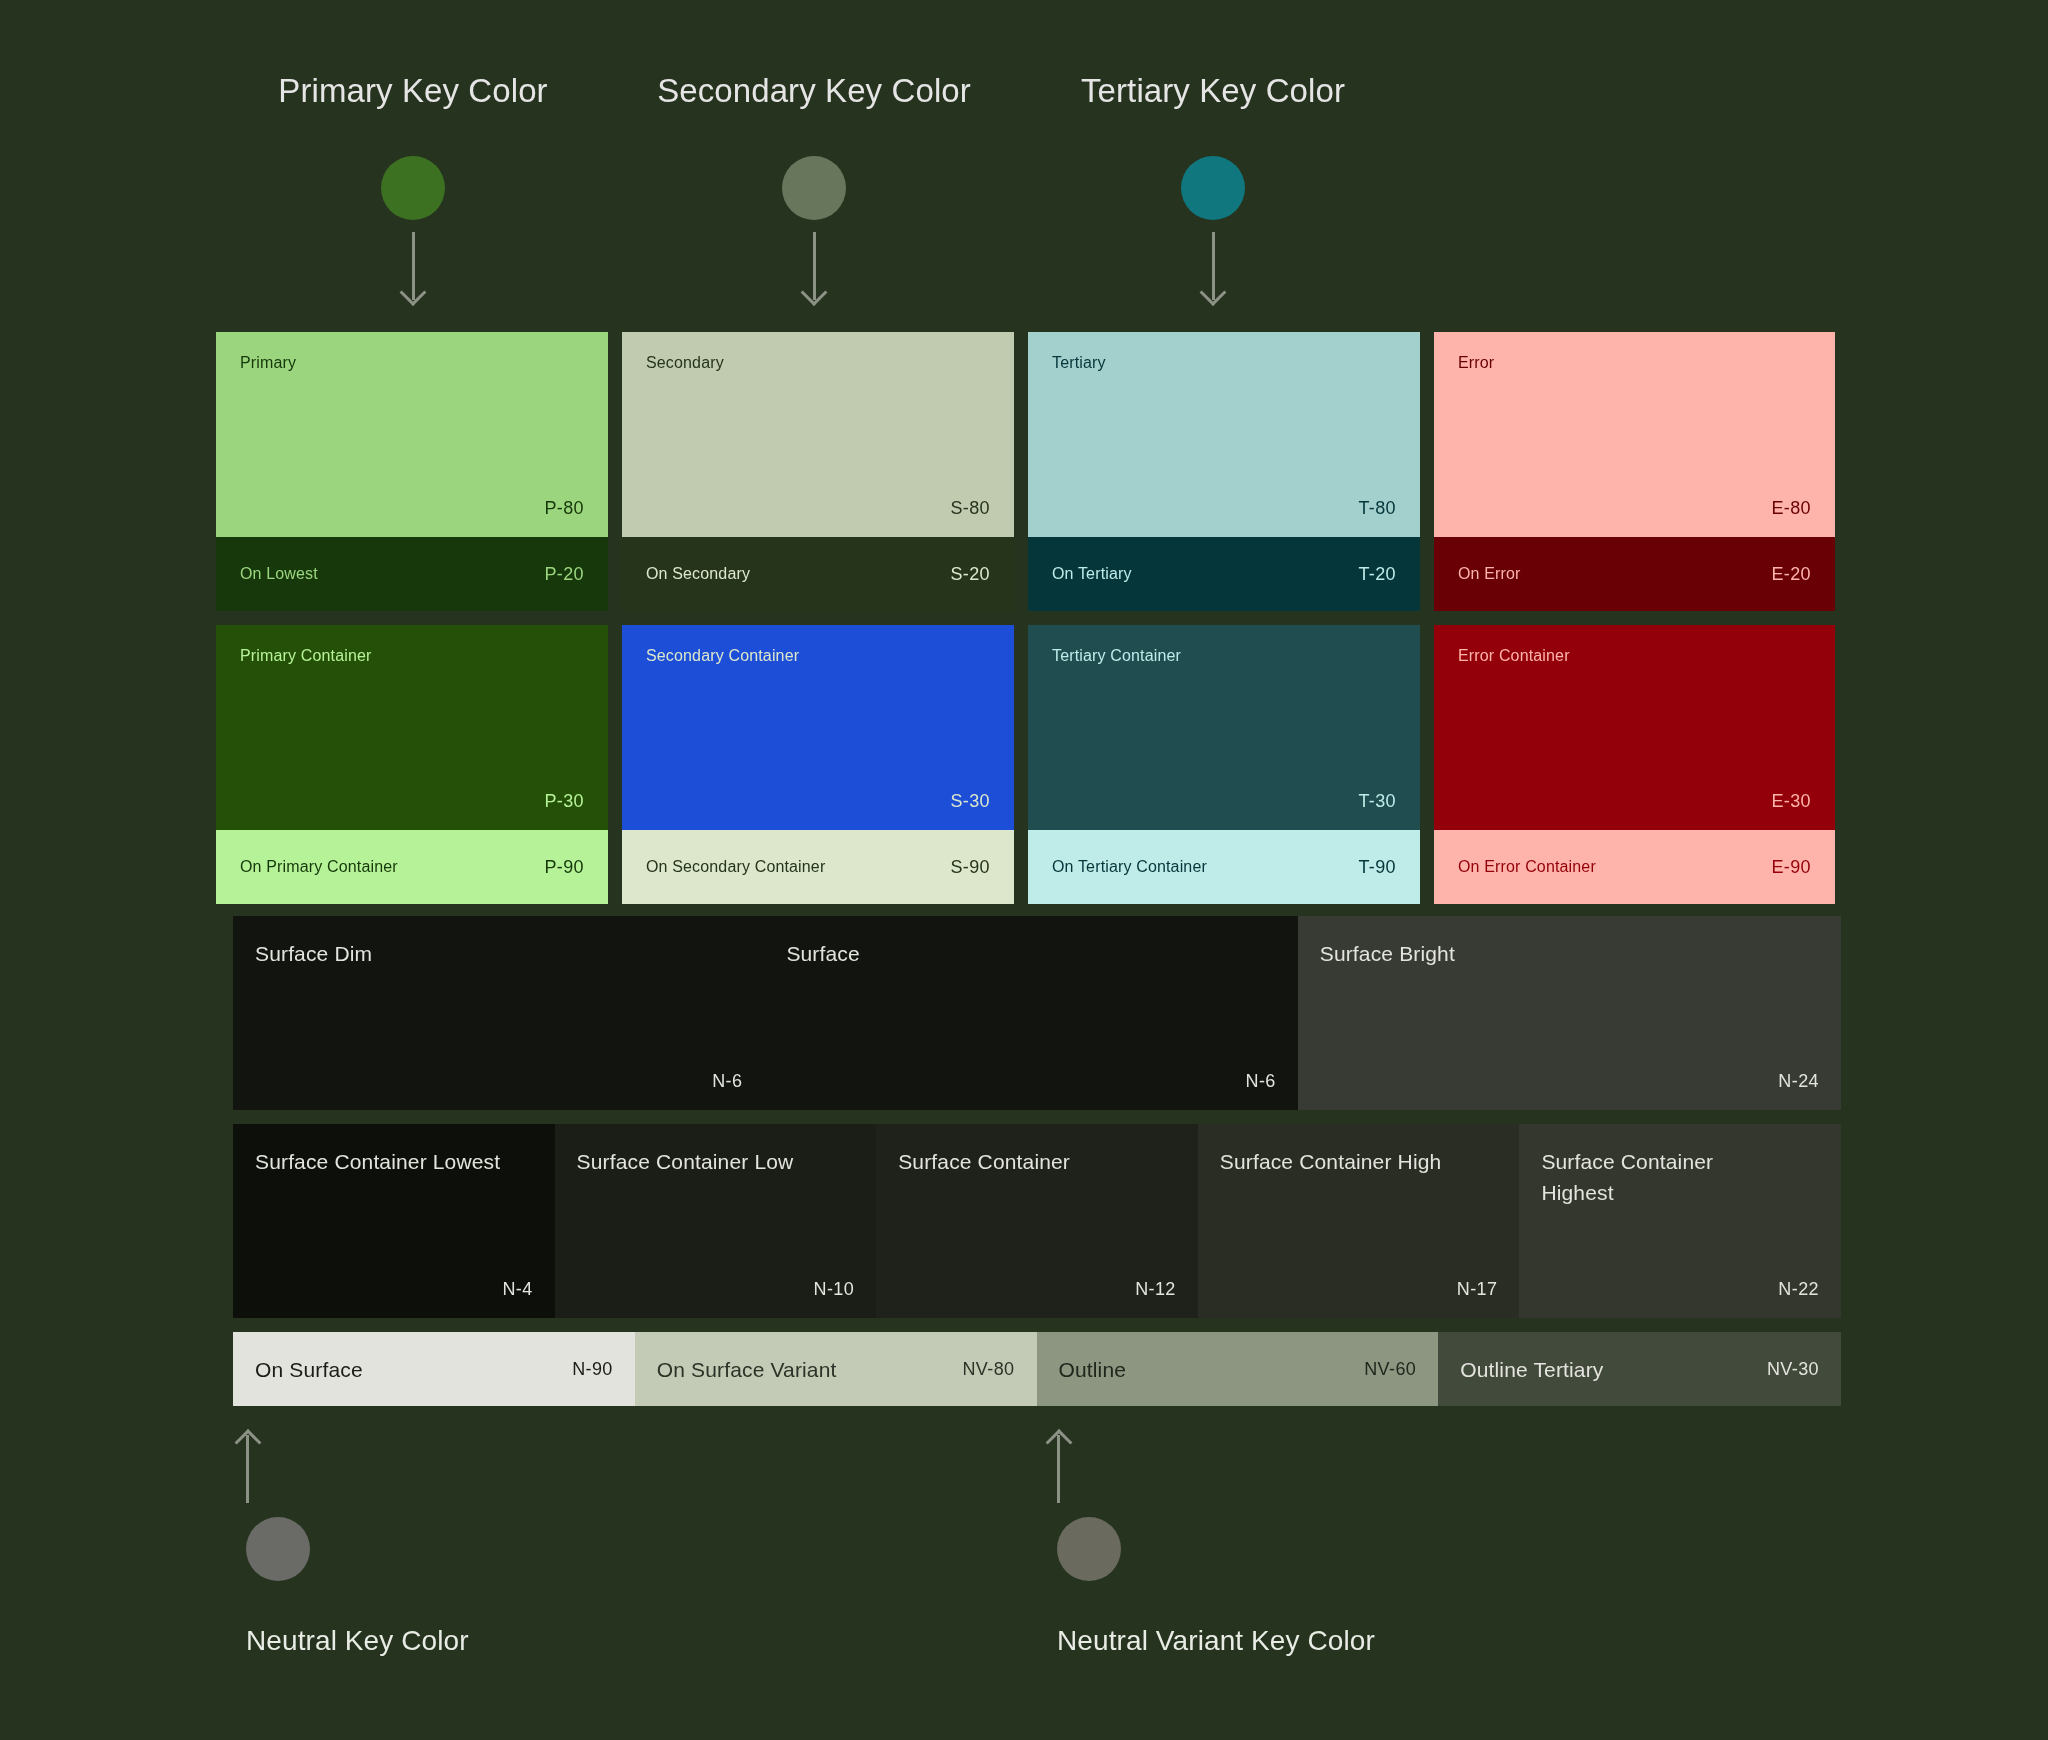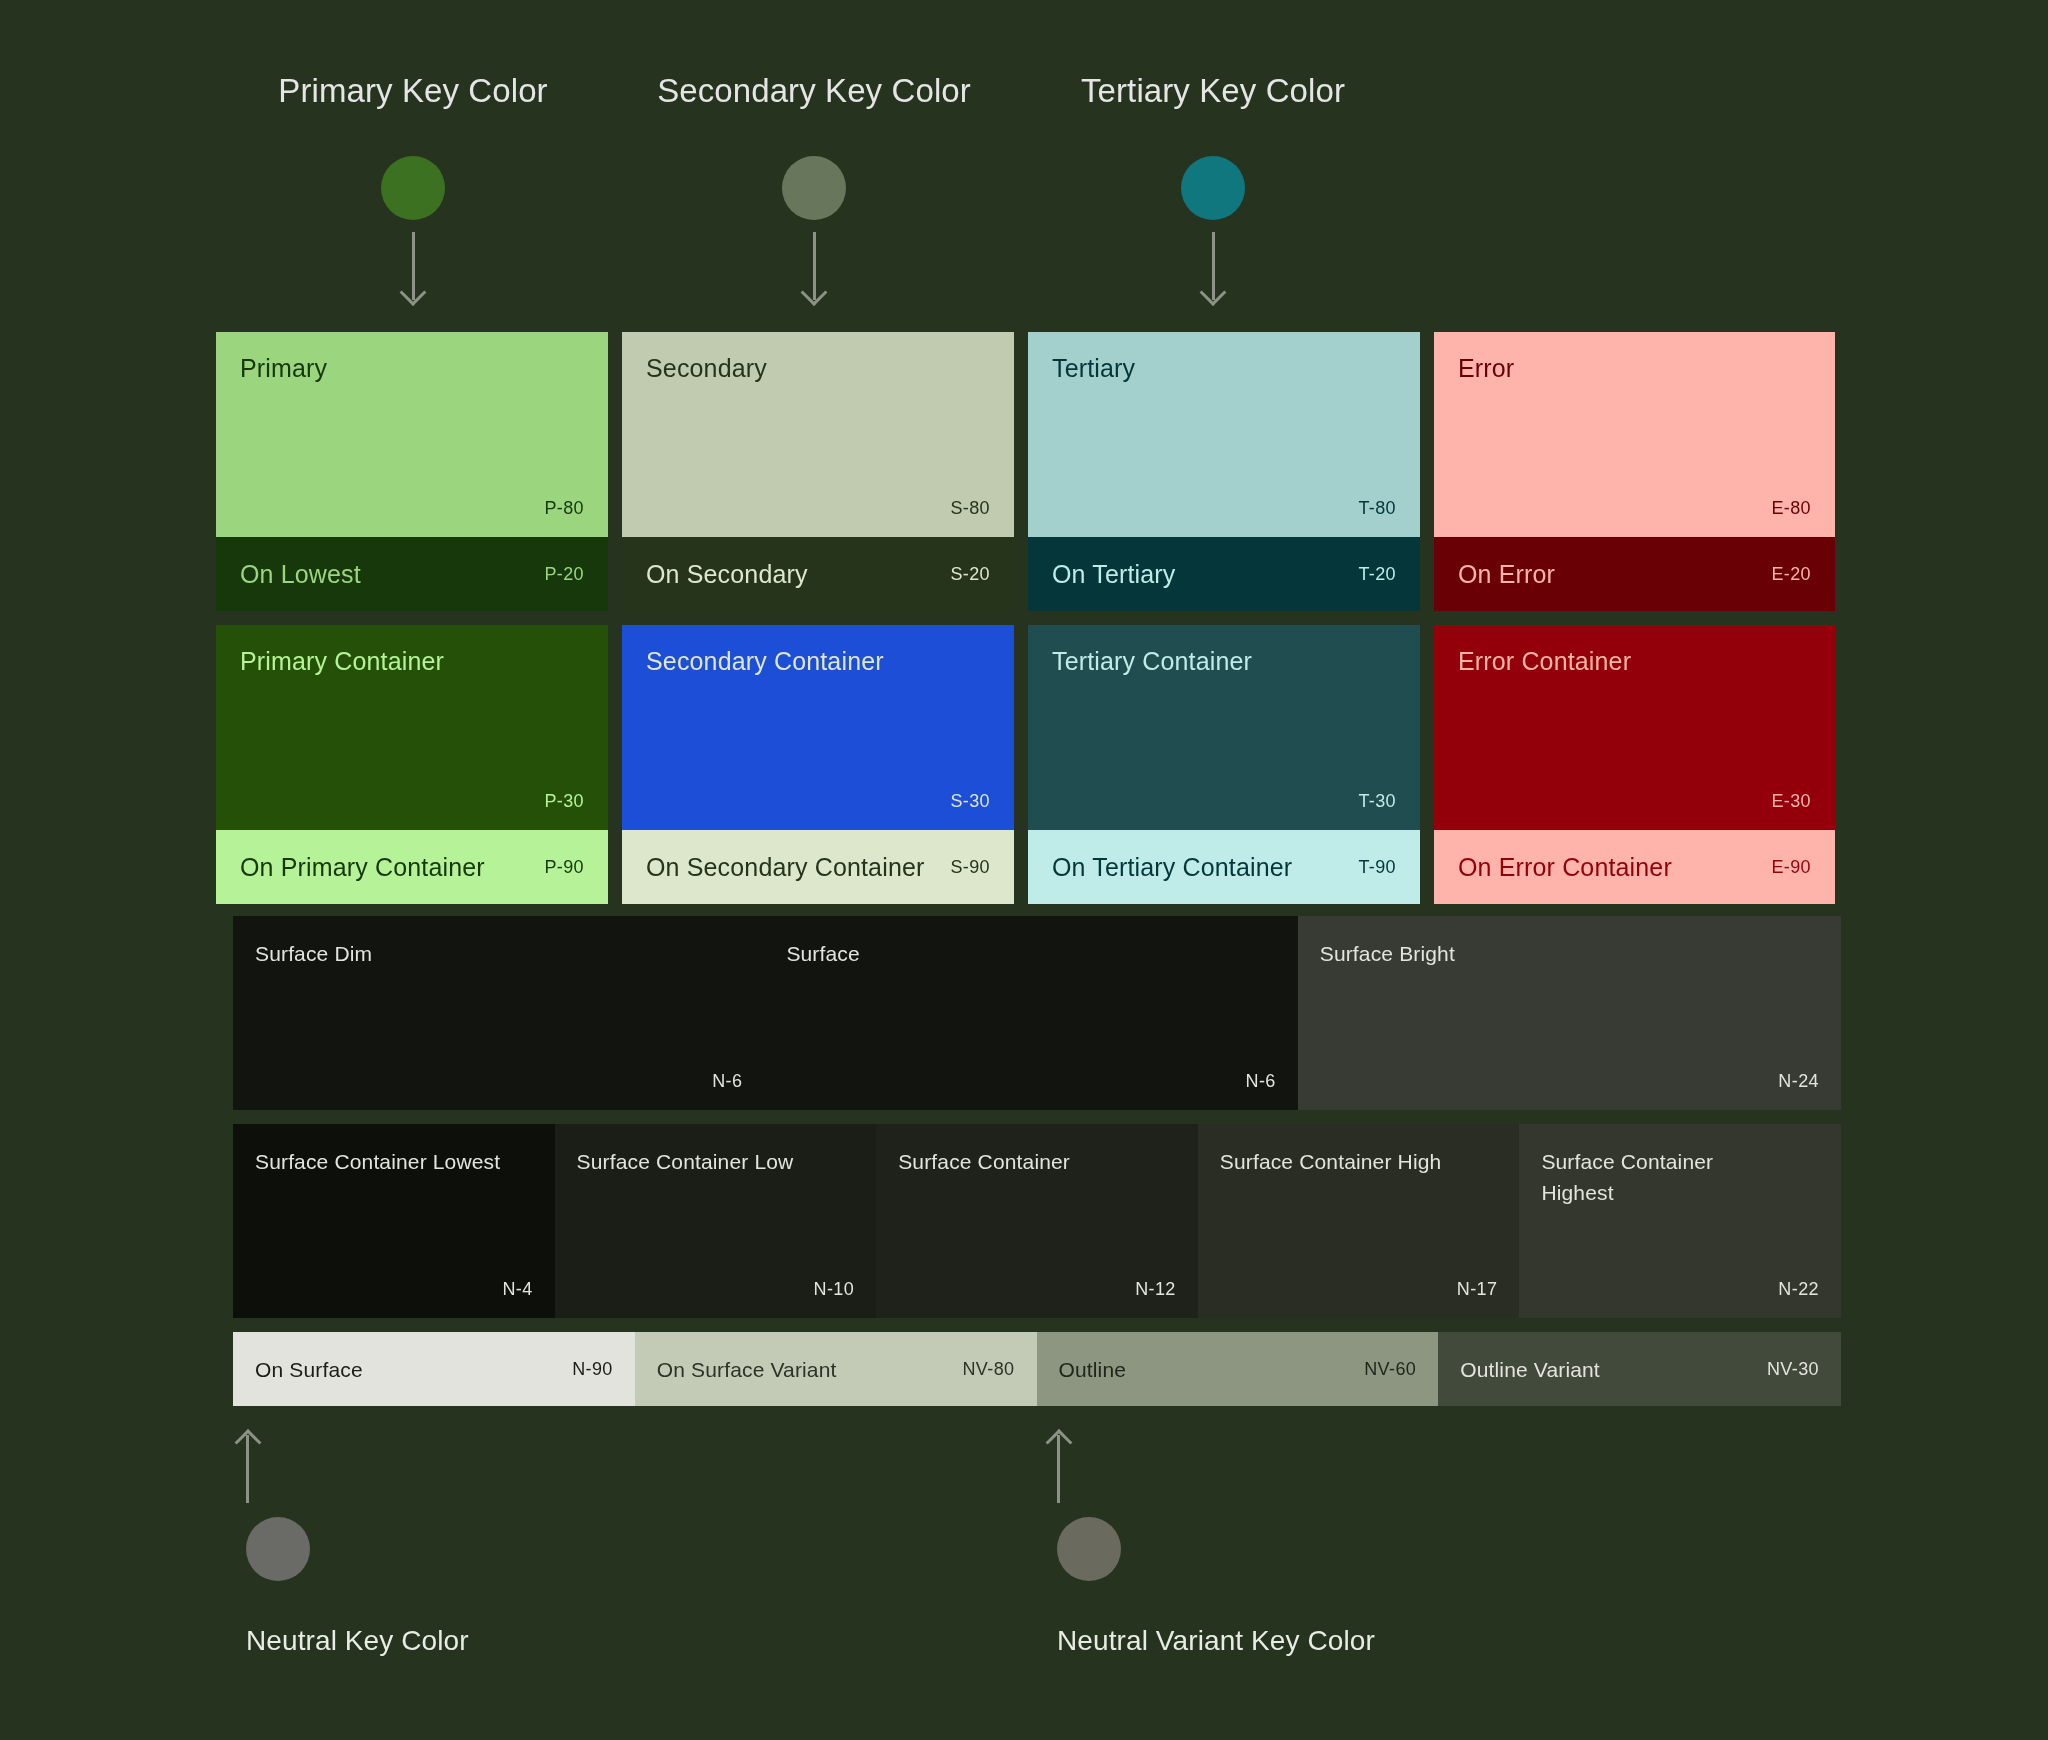--- a/index.html
+++ b/index.html
@@ -50,21 +50,21 @@
 
   
   .grid { position: absolute; left: 216px; top: 332px; width: 1625px; }
   .cols { display: flex; gap: 14px; }
   .col { width: 392px; display: flex; flex-direction: column; }
   .col.wide { width: 401px; }
 
   .sw { position: relative; padding: 22px 24px; }
   .sw-tall { height: 205px; }
   .sw-short { height: 74px; display: flex; align-items: center; justify-content: space-between; }
-  .sw-name { font-size: 25px; letter-spacing: 0.15px; }
+  .sw-name { font-size: 16px; letter-spacing: 0.15px; }
   .sw-tone { font-size: 18px; letter-spacing: 0.4px; }
   .sw-tall .sw-tone { position: absolute; right: 24px; bottom: 18px; }
   .group-gap { height: 14px; }
 
   
   .surfaces { position: absolute; left: 216px; top: 916px; width: 1625px; }
   .srow { display: flex; padding-left: 17px; }
   .scell { position: relative; }
   .scell .lbl {
     position: absolute; left: 22px; top: 22px;
@@ -273,21 +273,21 @@
       </div>
       <div class="scell" style="width:406px;background:#c3cbb6;color:#2c3327">
         <div class="lbl" style="color:#2c3327">On Surface Variant</div>
         <div class="tone" style="color:#2c3327">NV-80</div>
       </div>
       <div class="scell" style="width:406px;background:#8d9681;color:#20261b">
         <div class="lbl" style="color:#20261b">Outline</div>
         <div class="tone" style="color:#20261b">NV-60</div>
       </div>
       <div class="scell" style="width:407px;background:#424a3c;color:#e4e4de">
-        <div class="lbl">Outline Variant</div>
+        <div class="lbl">Outline Tertiary</div>
         <div class="tone">NV-30</div>
       </div>
     </div>
 
   </div>
 
   <div class="key-bot" style="left:246px; top:1435px;">
     <div class="arrow-up"></div>
     <div class="key-dot" style="background:#6a6a66"></div>
     <div class="key-bot-label">Neutral Key Color</div>

